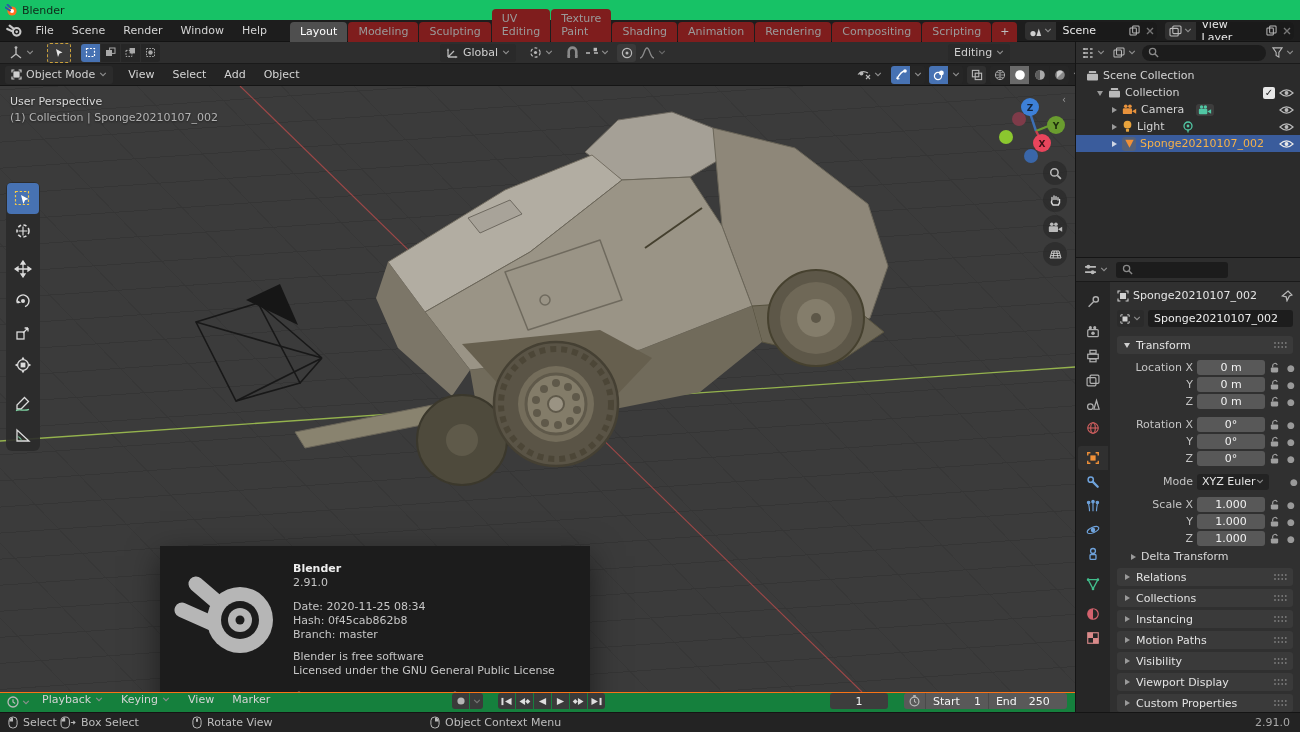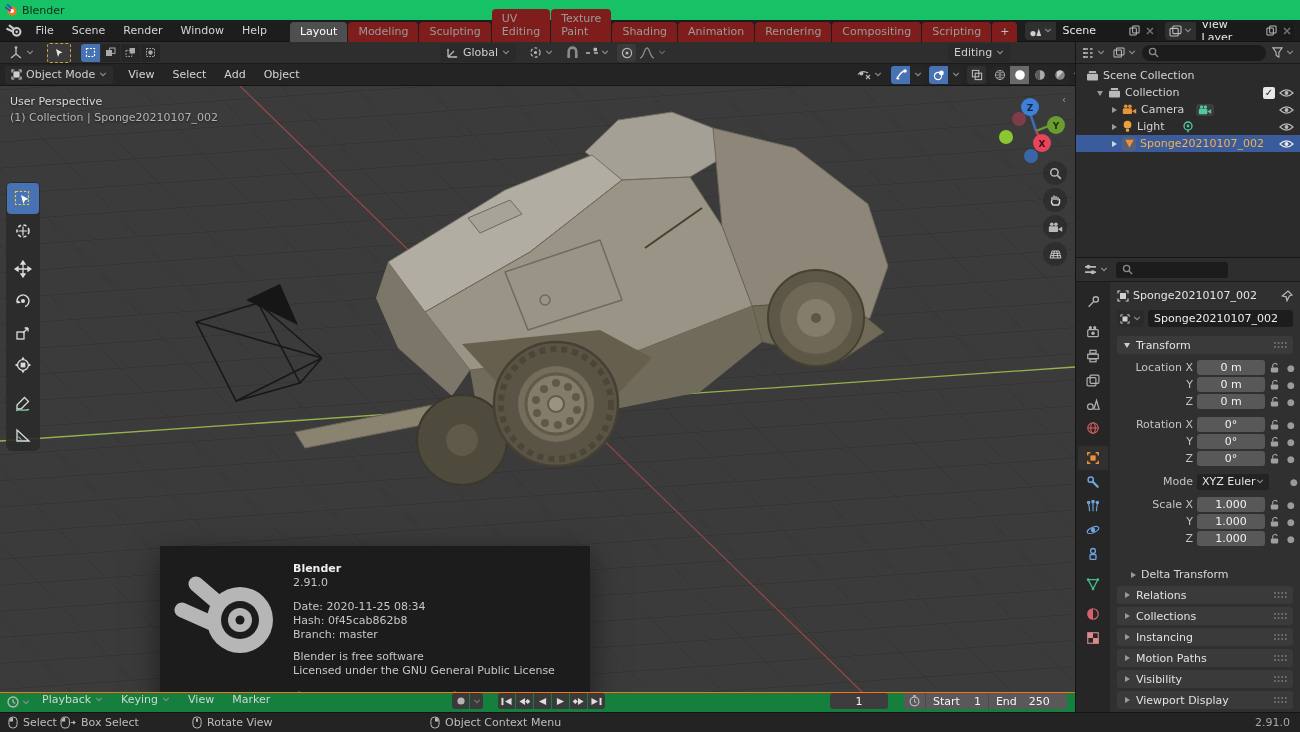--- a/index.html
+++ b/index.html
@@ -1061,21 +1061,21 @@
         </div>
       <div class="prow">
           <span class="flabel">Z</span>
           <span class="ffield">1.000</span>
           <svg class="locki">
             <use href="#i-lock"></use>
           </svg>
           <span class="vdot">●</span>
         </div>
     </div>
-    <div class="prow" style="margin-top:19px;padding-left:12px;color:#d8d8d8">
+    <div class="prow" style="margin-top:1px;padding-left:12px;color:#d8d8d8">
       <svg class="tri">
           <use href="#i-tri-r"></use>
         </svg>
       <span>Delta Transform</span>
     </div>
     <div class="panelhdr">
         <svg class="tri">
           <use href="#i-tri-r"></use>
         </svg>
         <span>Relations</span>

